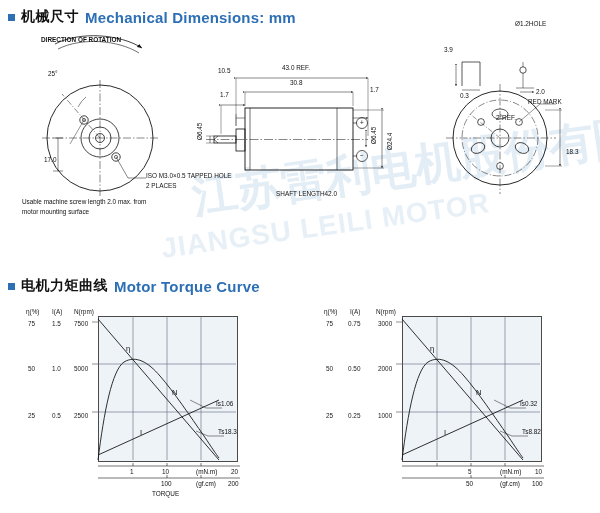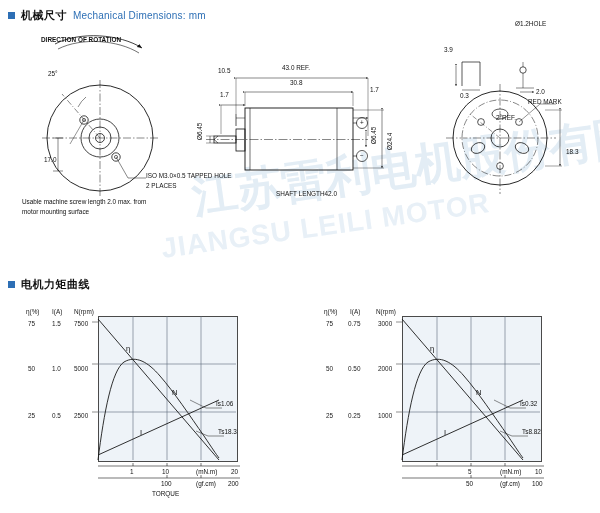--- a/index.html
+++ b/index.html
@@ -9,22 +9,22 @@
     font-family:"Liberation Sans", sans-serif;
     color:#1a1a1a;
     position:relative;
     overflow:hidden;
   }
   .page{position:absolute;left:0;top:0;width:600px;height:513px;}
 
   
   .sec-head{position:absolute;display:flex;align-items:center;gap:6px;}
   .sec-sq{width:7px;height:7px;background:#2d6fb5;display:inline-block;}
-  .sec-cn{font-size:11px;color:#111;font-weight:bold;letter-spacing:.5px;font-family:Liberation Mono, monospace;}
-  .sec-en{font-size:10px;color:#2d6fb5;font-weight:normal;letter-spacing:.2px;text-align:right;}
+  .sec-cn{font-size:14px;color:#111;font-weight:bold;letter-spacing:.5px;font-family:Liberation Mono, monospace;}
+  .sec-en{font-size:15px;color:#2d6fb5;font-weight:bold;letter-spacing:.2px;text-align:right;}
 
   
   .wm{
     position:absolute;left:150px;top:110px;width:430px;height:190px;
     pointer-events:none;
   }
   .wm .cn{
     position:absolute;left:40px;top:20px;
     font-size:45px;color:#e3edf5;font-weight:bold;
     transform:rotate(-8deg);white-space:nowrap;
@@ -206,20 +206,21 @@
   <div class="lbl" style="left:444px;top:46px;">3.9</div>
   <div class="lbl" style="left:460px;top:92px;">0.3</div>
   <div class="lbl" style="left:536px;top:88px;">2.0</div>
   <div class="lbl" style="left:496px;top:114px;">2°REF.</div>
   <div class="lbl" style="left:528px;top:98px;">RED MARK</div>
   <div class="lbl" style="left:566px;top:148px;">18.3</div>
 
   <div class="sec-head" style="left:8px;top:277px;">
     <span class="sec-sq"></span>
     <span class="sec-cn">电机力矩曲线</span>
+    <span class="sec-en">Motor Torque Curve</span>
   </div>
 
   <div class="chart-wrap" style="left:0px;top:300px;width:300px;height:200px;">
 
     <div class="axis-hdr" style="left:26px;top:8px;">η(%)</div>
     <div class="axis-hdr" style="left:52px;top:8px;">I(A)</div>
     <div class="axis-hdr" style="left:74px;top:8px;">N(rpm)</div>
 
     <div class="tickrow" style="left:28px;top:20px;">75</div>
     <div class="tickrow" style="left:52px;top:20px;">1.5</div>

